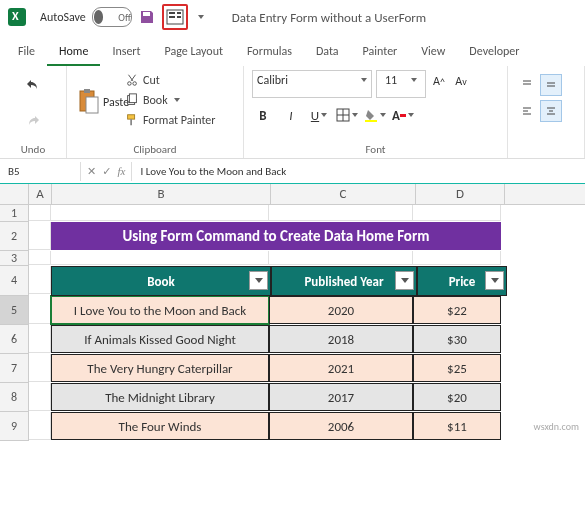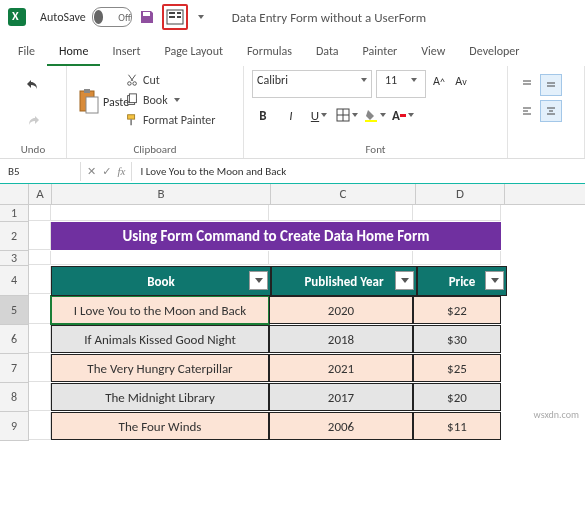--- a/index.html
+++ b/index.html
@@ -62,21 +62,21 @@
 .row1 .cell{height:16px}
 .title-band{height:28px;background:#7030a0;color:#fff;font-weight:bold;font-size:15px;display:flex;align-items:center;justify-content:center;font-family:Calibri}
 .r3 .cell{height:14px}
 .hdr-band{background:#0f766e;color:#fff;font-weight:bold;font-size:13px;height:28px;display:flex;align-items:center;justify-content:center;position:relative;font-family:Calibri;border:1px solid #222}
 .filter-btn{position:absolute;right:2px;top:4px;width:17px;height:17px;background:#fff;border:1px solid #999;display:flex;align-items:center;justify-content:center}
 .filter-btn::after{content:"";border-left:4px solid transparent;border-right:4px solid transparent;border-top:5px solid #555}
 .data-cell{height:28px;display:flex;align-items:center;justify-content:center;border:1px solid #222;box-sizing:border-box;font-family:Calibri;font-size:13px}
 .odd{background:#fce4d6}
 .even{background:#e5e5e5}
 .active{outline:2px solid #1a7f37;outline-offset:-1px}
-.watermark{position:absolute;right:6px;bottom:20px;font-size:10px;color:#aaa}
+.watermark{position:absolute;right:6px;bottom:8px;font-size:10px;color:#aaa}
 .caret{display:inline-block;border-left:3px solid transparent;border-right:3px solid transparent;border-top:4px solid #666;margin-left:2px;vertical-align:middle}
 </style>
 </head>
 <body>
 
 <div class="title-bar">
   <div class="xl-logo"></div>
   <span class="autosave-label">AutoSave</span>
   <div class="toggle">
     <div class="toggle-knob"></div>

